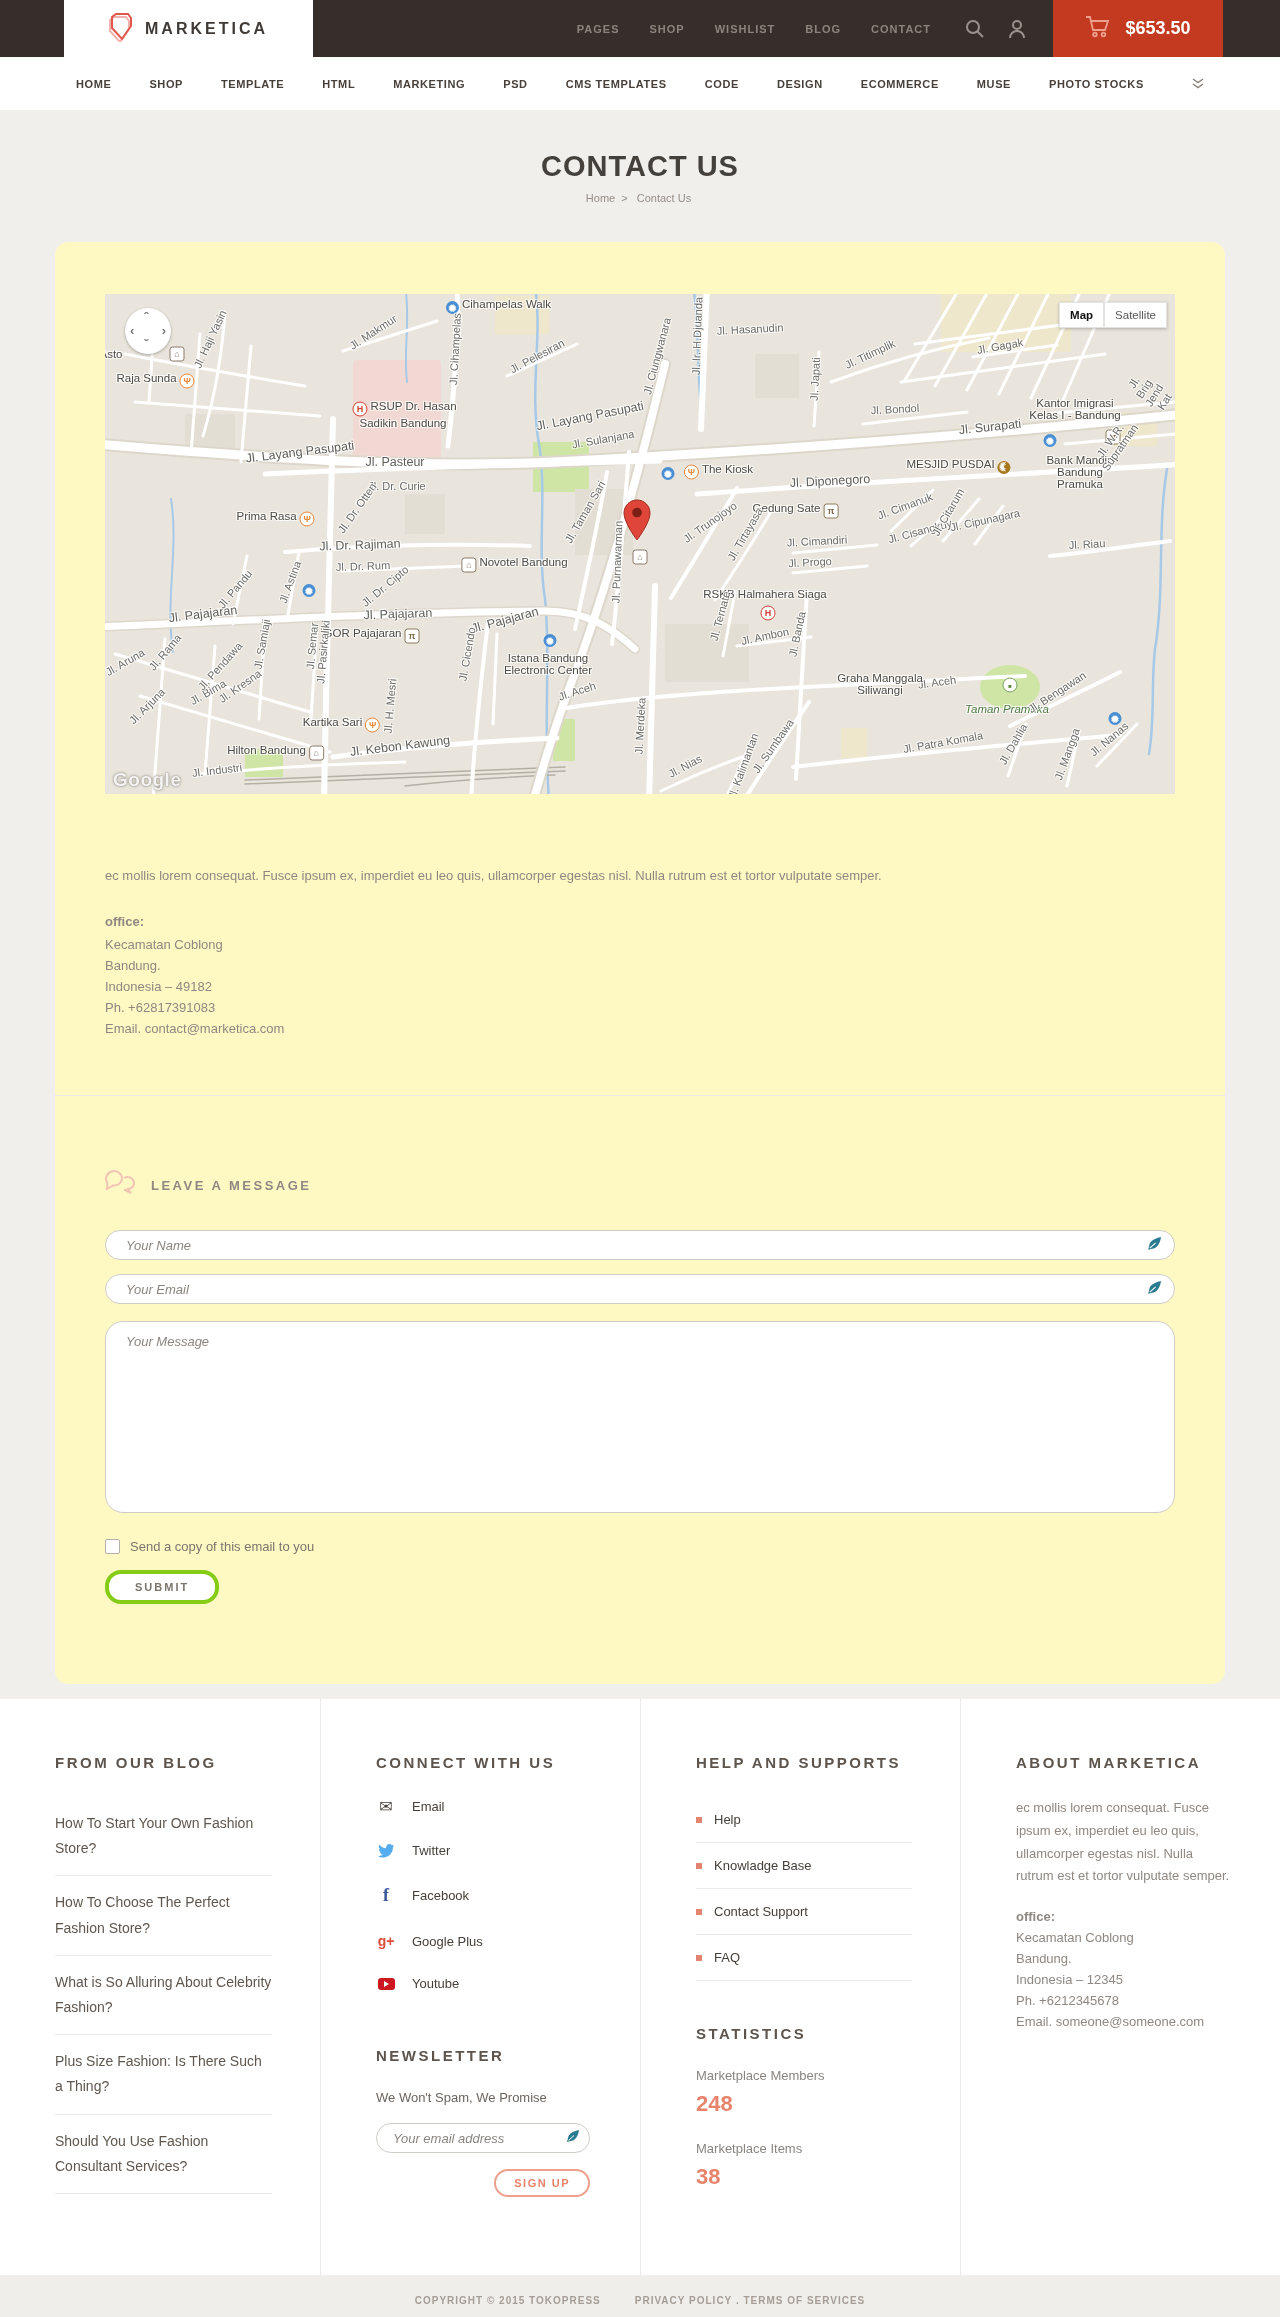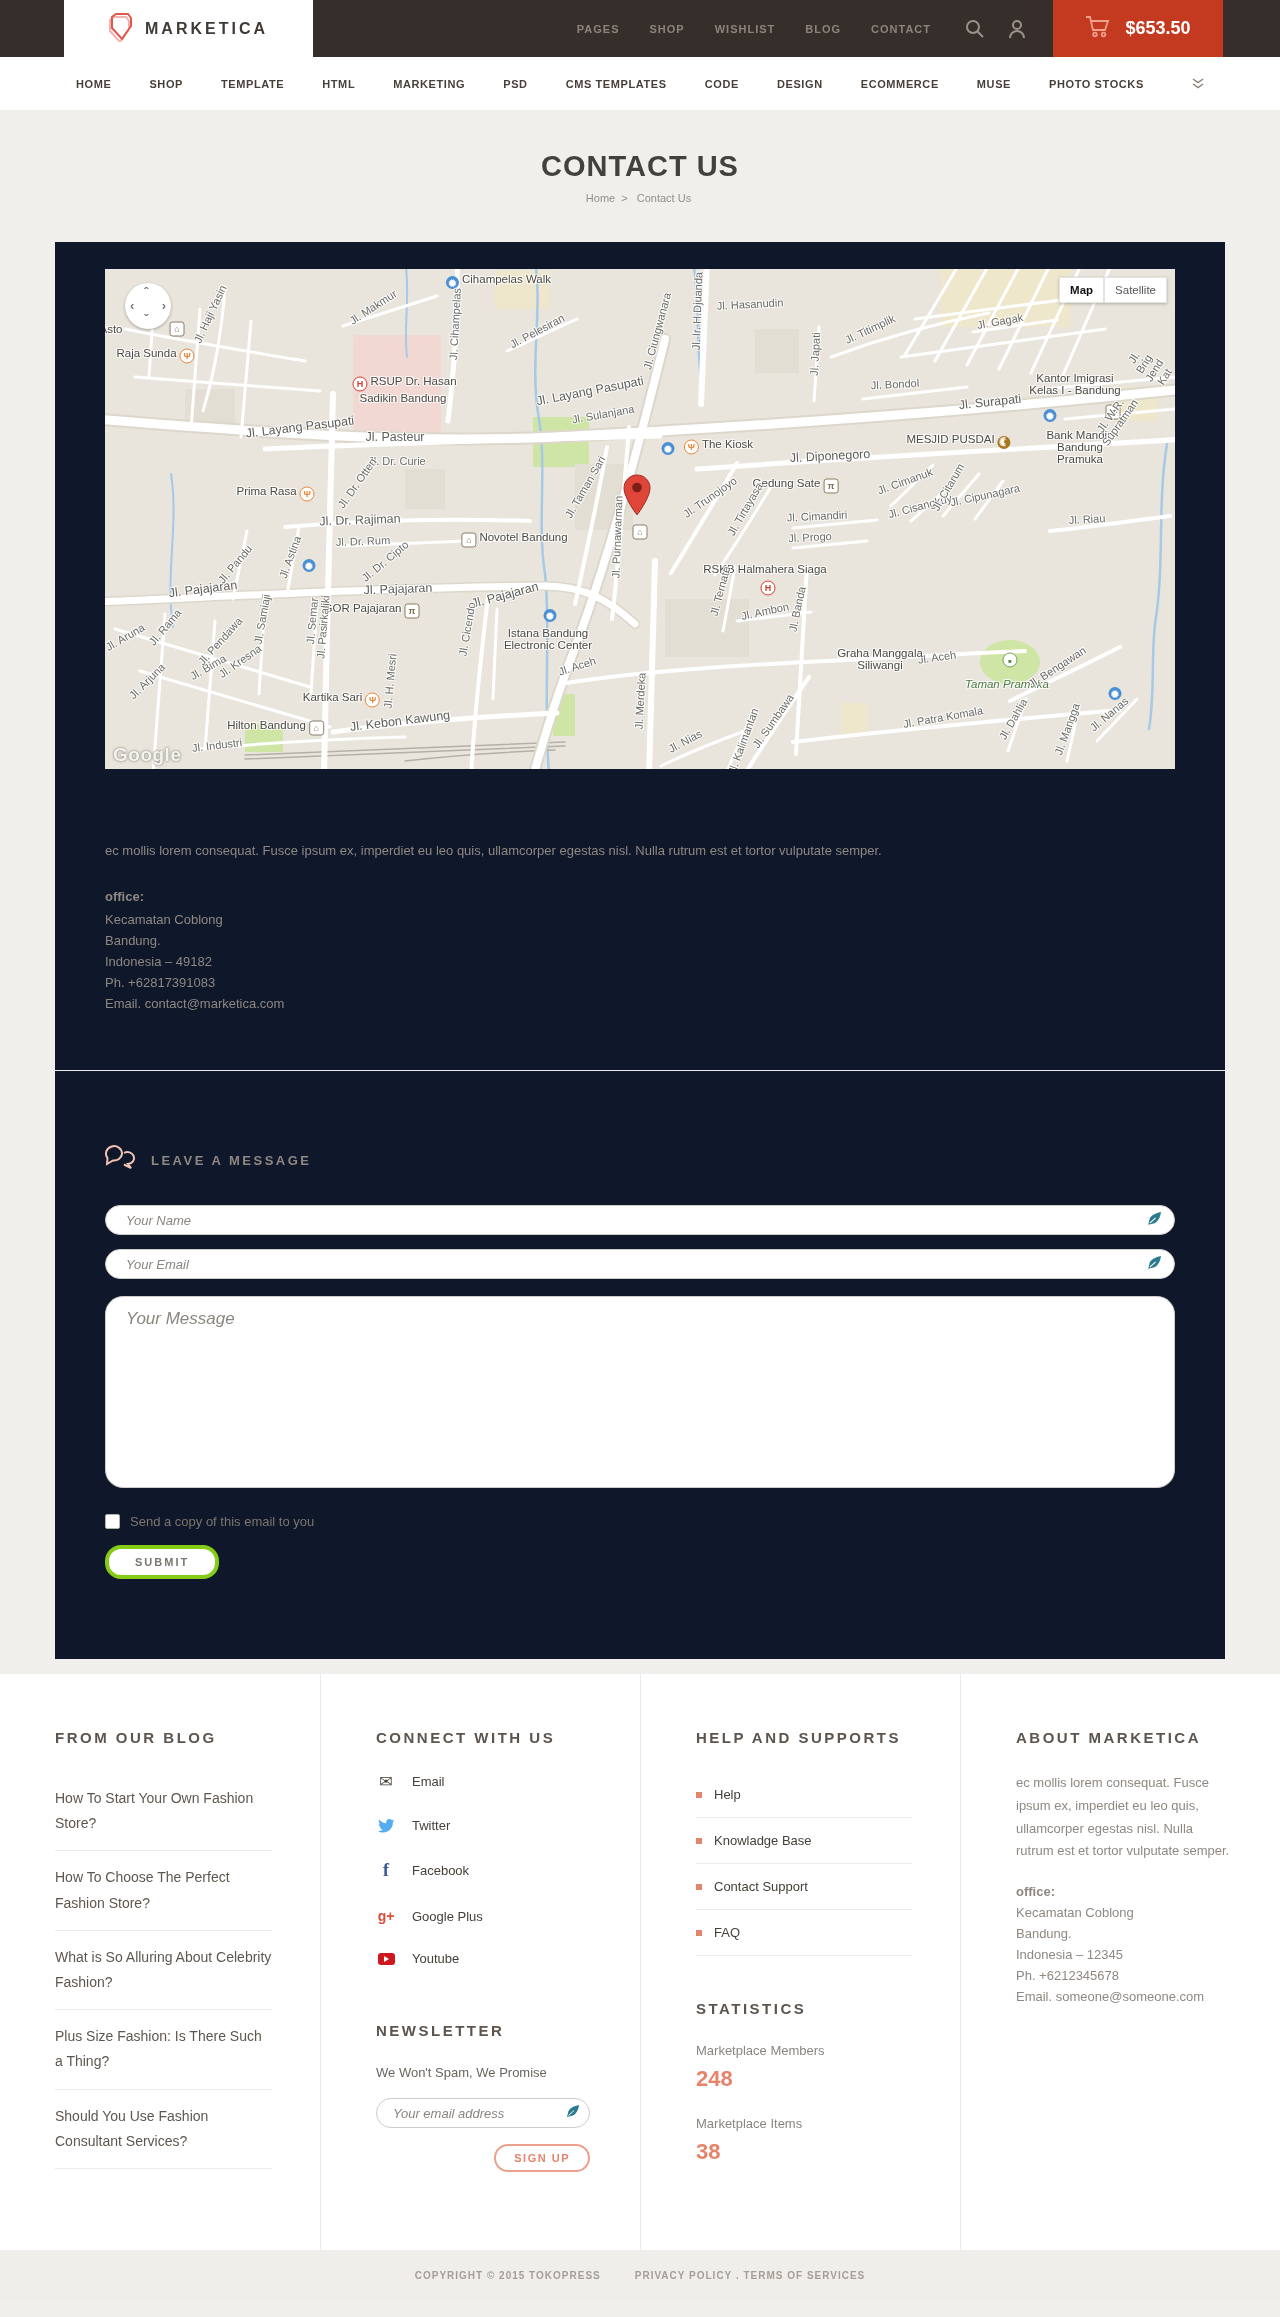--- a/index.html
+++ b/index.html
@@ -17,21 +17,21 @@
   
   .catnav{height:53px;background:#fff;display:flex;align-items:center;padding:0 76px;gap:0;}
   .catnav a{font-size:11px;font-weight:bold;letter-spacing:.6px;color:#473f3a;text-decoration:none;margin-right:38px;cursor:pointer;}
   .catnav .chev{margin-left:auto;margin-right:0;cursor:pointer;display:inline-flex;}
   
   .pagehead{text-align:center;padding:40px 0 38px;}
   .pagehead h1{margin:0;font-size:29px;letter-spacing:1px;color:#44403b;font-weight:bold;}
   .crumbs{margin-top:9px;font-size:11px;color:#968e88;}
   .crumbs span{margin:0 3px;}
   
-  .card{width:1070px;margin:0 auto;background:#0f172a;padding:27px 50px 80px 50px;}
+  .card{width:1070px;margin:0 auto;background:#fef9c3;padding:52px 50px 80px 50px;border-radius:13px;}
   
   .map{position:relative;width:1070px;height:500px;background:#e9e5dc;overflow:hidden;cursor:grab;}
   .map svg.roads{position:absolute;left:0;top:0;}
   .mlabel{position:absolute;font-size:11px;color:#6b6b68;white-space:pre-line;text-align:center;transform:translate(-50%,-50%);
     text-shadow:-1px -1px 0 rgba(255,255,255,.85),1px -1px 0 rgba(255,255,255,.85),-1px 1px 0 rgba(255,255,255,.85),1px 1px 0 rgba(255,255,255,.85);}
   .mlabel.stb{font-size:12.5px;color:#5e5e5a;}
   .mlabel.poi{font-size:11.5px;color:#4c4a44;}
   .mlabel.poii{font-style:italic;color:#4e7a42;font-size:11.5px;}
   .mlabel.sta{color:#5b79c4;font-weight:bold;}
   .mic{display:inline-block;width:13px;height:13px;border-radius:3px;vertical-align:-2px;margin:0 3px;font-style:normal;font-size:9px;line-height:12px;text-align:center;font-weight:bold;}
@@ -66,21 +66,21 @@
   .office{margin-top:24px;font-size:13px;color:#8f8882;line-height:1.62;}
   .office .ol{font-weight:bold;margin-bottom:2px;}
   .split{border:none;border-top:1px solid #edebe9;margin:56px -50px 0;}
   
   .formsec{padding-top:74px;}
   .fhead{display:flex;align-items:center;gap:14px;}
   .fhead h2{margin:0;font-size:13px;font-weight:bold;letter-spacing:2.5px;color:#8f8882;}
   .frow{position:relative;margin-top:14px;}
   .frow.first{margin-top:30px;}
   .tinput{width:100%;box-sizing:border-box;height:30px;border:1.5px solid #cfccc8;border-radius:15px;padding:0 40px 0 20px;font-size:13px;color:#55504a;background:#fff;outline:none;font-family:"Liberation Sans",sans-serif;}
-  .tarea{width:100%;box-sizing:border-box;height:192px;border:1.5px solid #cfccc8;border-radius:18px;padding:12px 40px 12px 20px;font-size:17px;color:#55504a;background:#fff;outline:none;resize:none;font-family:"Liberation Sans",sans-serif;}
+  .tarea{width:100%;box-sizing:border-box;height:192px;border:1.5px solid #cfccc8;border-radius:18px;padding:12px 40px 12px 20px;font-size:13px;color:#55504a;background:#fff;outline:none;resize:none;font-family:"Liberation Sans",sans-serif;}
   .tinput::placeholder,.tarea::placeholder,.ninput::placeholder{font-style:italic;color:#8a857f;}
   .penic{position:absolute;right:13px;top:6px;pointer-events:none;}
   .copyrow{display:flex;align-items:center;gap:10px;margin-top:22px;font-size:13px;color:#7c766f;}
   .cbox{width:13px;height:13px;border:1px solid #b5b1ac;border-radius:2px;background:#fff;cursor:pointer;flex:0 0 13px;}
   .submit{margin-top:16px;display:inline-block;background:#fff;border:4px solid #84cc16;border-radius:16px;padding:7px 26px;font-size:11px;font-weight:bold;letter-spacing:2px;color:#7c766f;cursor:pointer;font-family:"Liberation Sans",sans-serif;}
   
   .footer{margin-top:15px;background:#fff;display:grid;grid-template-columns:320px 320px 320px 320px;min-height:576px;}
   .fcol{padding:55px 48px 40px 55px;box-sizing:border-box;}
   .fcol+.fcol{border-left:1px solid #eceae8;}
   .fh{font-size:15px;font-weight:bold;letter-spacing:2.5px;color:#5c544d;margin:0 0 26px;}

